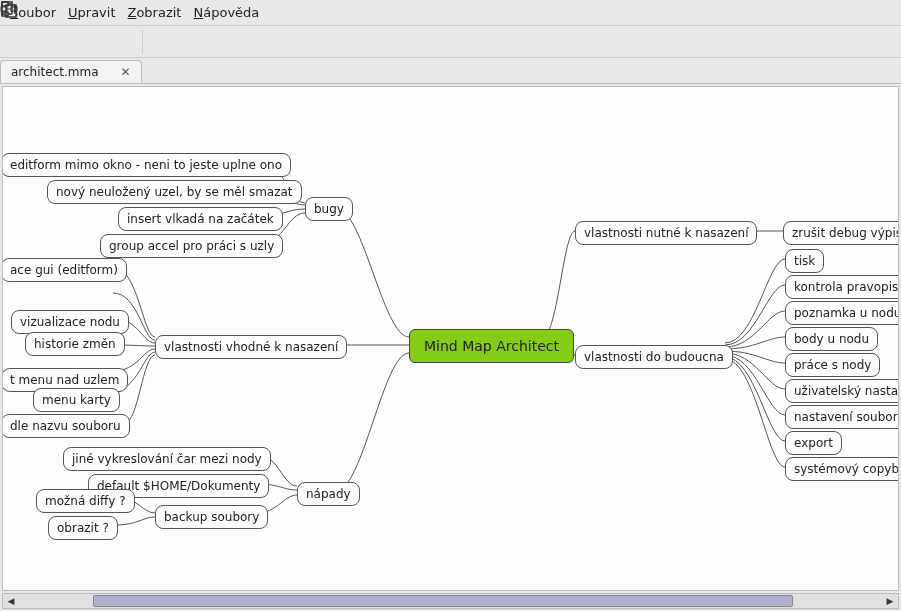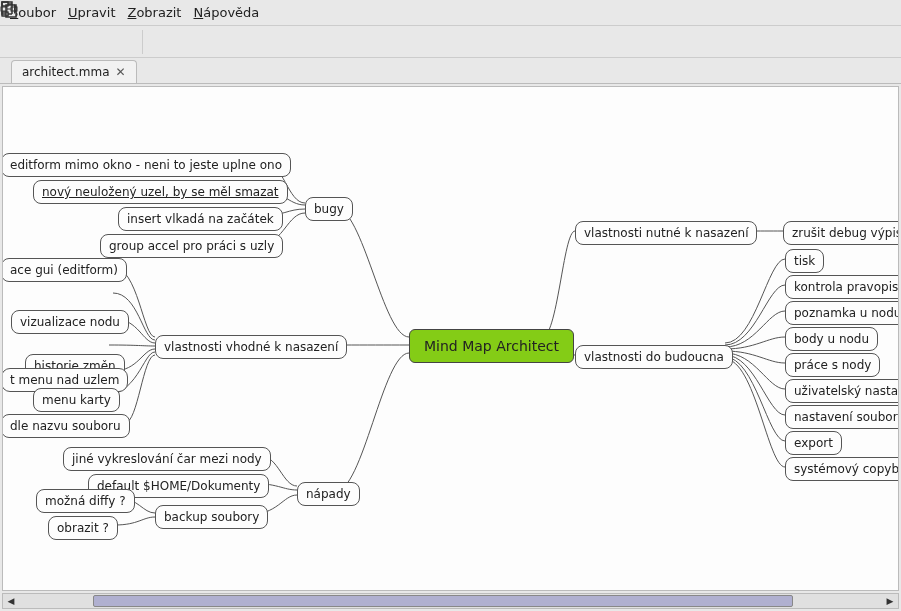--- a/index.html
+++ b/index.html
@@ -36,28 +36,28 @@
   .tb-icon { width:18px; height:18px; display:inline-flex; align-items:center; justify-content:center; }
   .tb-sep { width:1px; height:24px; background:#ccc; margin-left:4px; }
   .tabbar {
     display:flex;
     background:#e8e8e8;
     border-bottom:1px solid #bbb;
     height:26px;
     align-items:flex-end;
   }
   .tab {
-    display:flex; align-items:center; gap:6px;
+    display:flex; align-items:center; gap:22px;
     padding:4px 10px 4px 10px;
     background:#f2f2f2;
     border:1px solid #bbb;
     border-bottom:none;
     border-top-left-radius:4px;
     border-top-right-radius:4px;
-    margin-left:11px;
+    margin-left:0;
     font-size:12px;
   }
   .tab-close { font-weight:bold; color:#555; cursor:pointer; }
   .canvas-wrap {
     flex:1;
     position:relative;
     background:#fdfdfd;
     border:1px solid #bbb;
     margin:2px;
     overflow:hidden;
@@ -205,28 +205,28 @@
   <div class="node" style="left:782px; top:214px;">poznamka u nodu</div>
   <div class="node" style="left:782px; top:240px;">body u nodu</div>
   <div class="node" style="left:782px; top:266px;">práce s nody</div>
   <div class="node" style="left:782px; top:292px;">uživatelský nastave</div>
   <div class="node" style="left:782px; top:318px;">nastavení souboru</div>
   <div class="node" style="left:782px; top:344px;">export</div>
   <div class="node" style="left:782px; top:370px;">systémový copybor</div>
 
   <div class="node" style="left:302px; top:110px;">bugy</div>
   <div class="node" style="left:-2px; top:66px;">editform mimo okno - neni to jeste uplne ono</div>
-  <div class="node" style="left:30px; top:93px;text-decoration:underline;">nový neuložený uzel, by se měl smazat</div>
+  <div class="node" style="left:44px; top:93px;">nový neuložený uzel, by se měl smazat</div>
   <div class="node" style="left:115px; top:120px;">insert vlkadá na začátek</div>
   <div class="node" style="left:97px; top:147px;">group accel pro práci s uzly</div>
 
   <div class="node" style="left:152px; top:248px;">vlastnosti vhodné k nasazení</div>
   <div class="node" style="left:-2px; top:171px;">ace gui (editform)</div>
   <div class="node" style="left:8px; top:223px;">vizualizace nodu</div>
-  <div class="node" style="left:22px; top:267px;">historie změn</div>
+  <div class="node" style="left:22px; top:245px;">historie změn</div>
   <div class="node" style="left:-2px; top:281px;border-radius:9px;">t menu nad uzlem</div>
   <div class="node" style="left:30px; top:301px;">menu karty</div>
   <div class="node" style="left:-2px; top:327px;">dle nazvu souboru</div>
 
   <div class="node" style="left:294px; top:395px;">nápady</div>
   <div class="node" style="left:60px; top:360px;">jiné vykreslování čar mezi nody</div>
   <div class="node" style="left:85px; top:387px;">default $HOME/Dokumenty</div>
   <div class="node" style="left:152px; top:418px;text-align:center;">backup soubory</div>
   <div class="node" style="left:33px; top:402px;">možná diffy ?</div>
   <div class="node" style="left:45px; top:429px;">obrazit ?</div>

